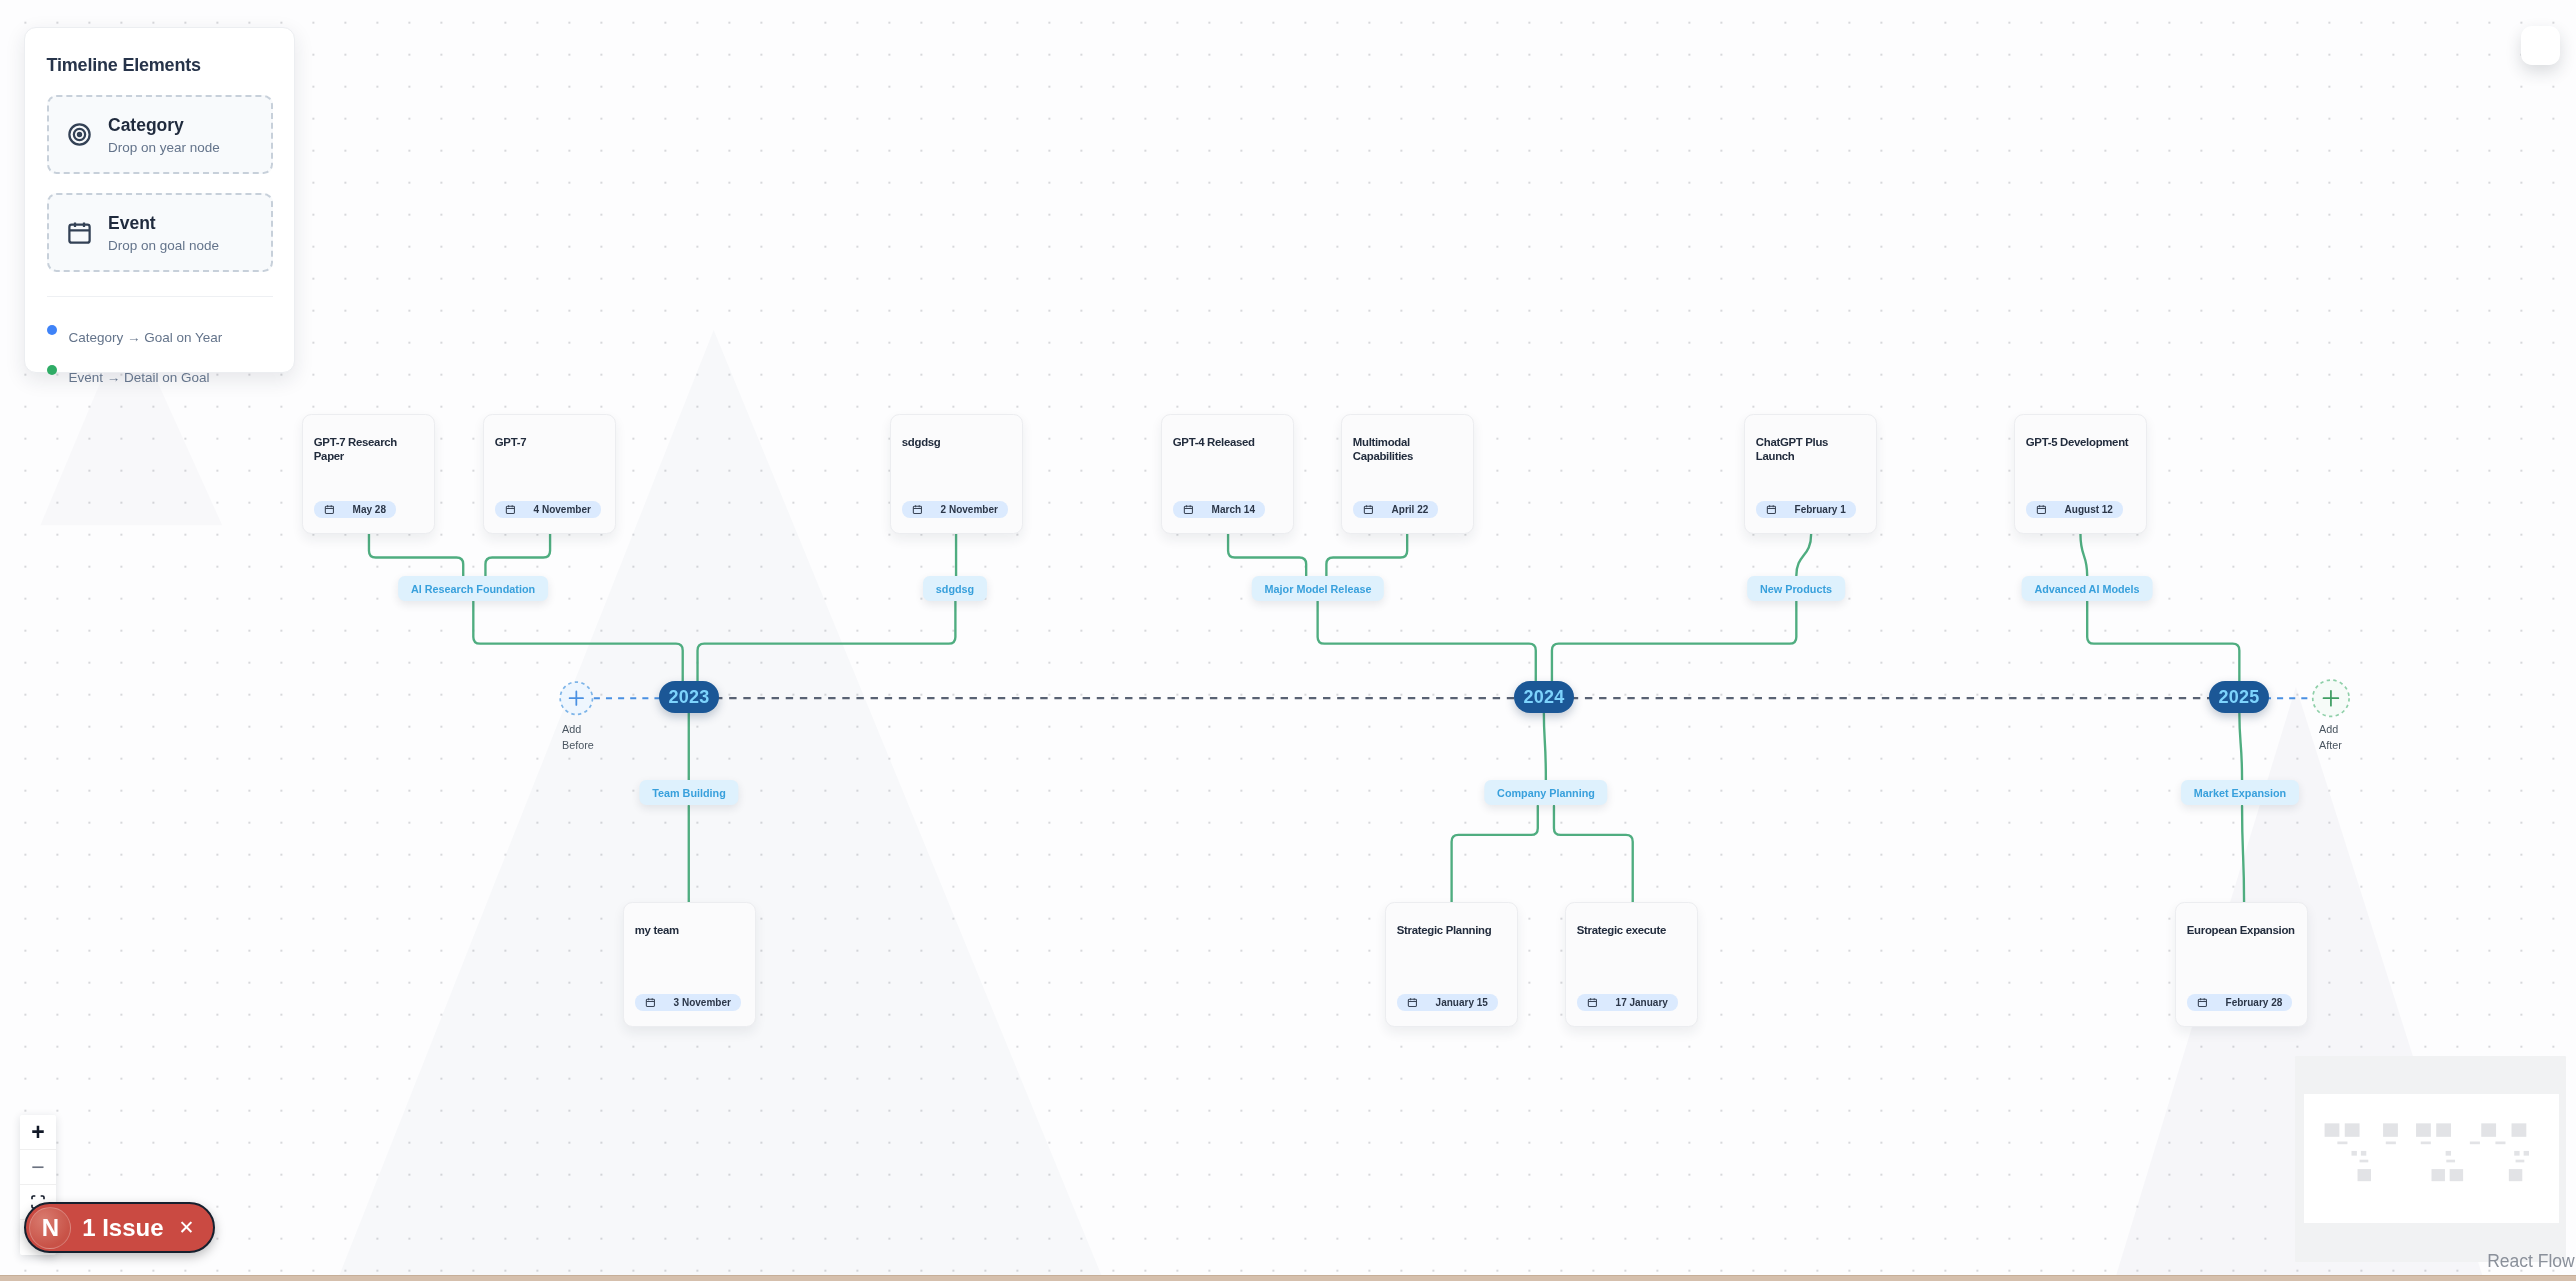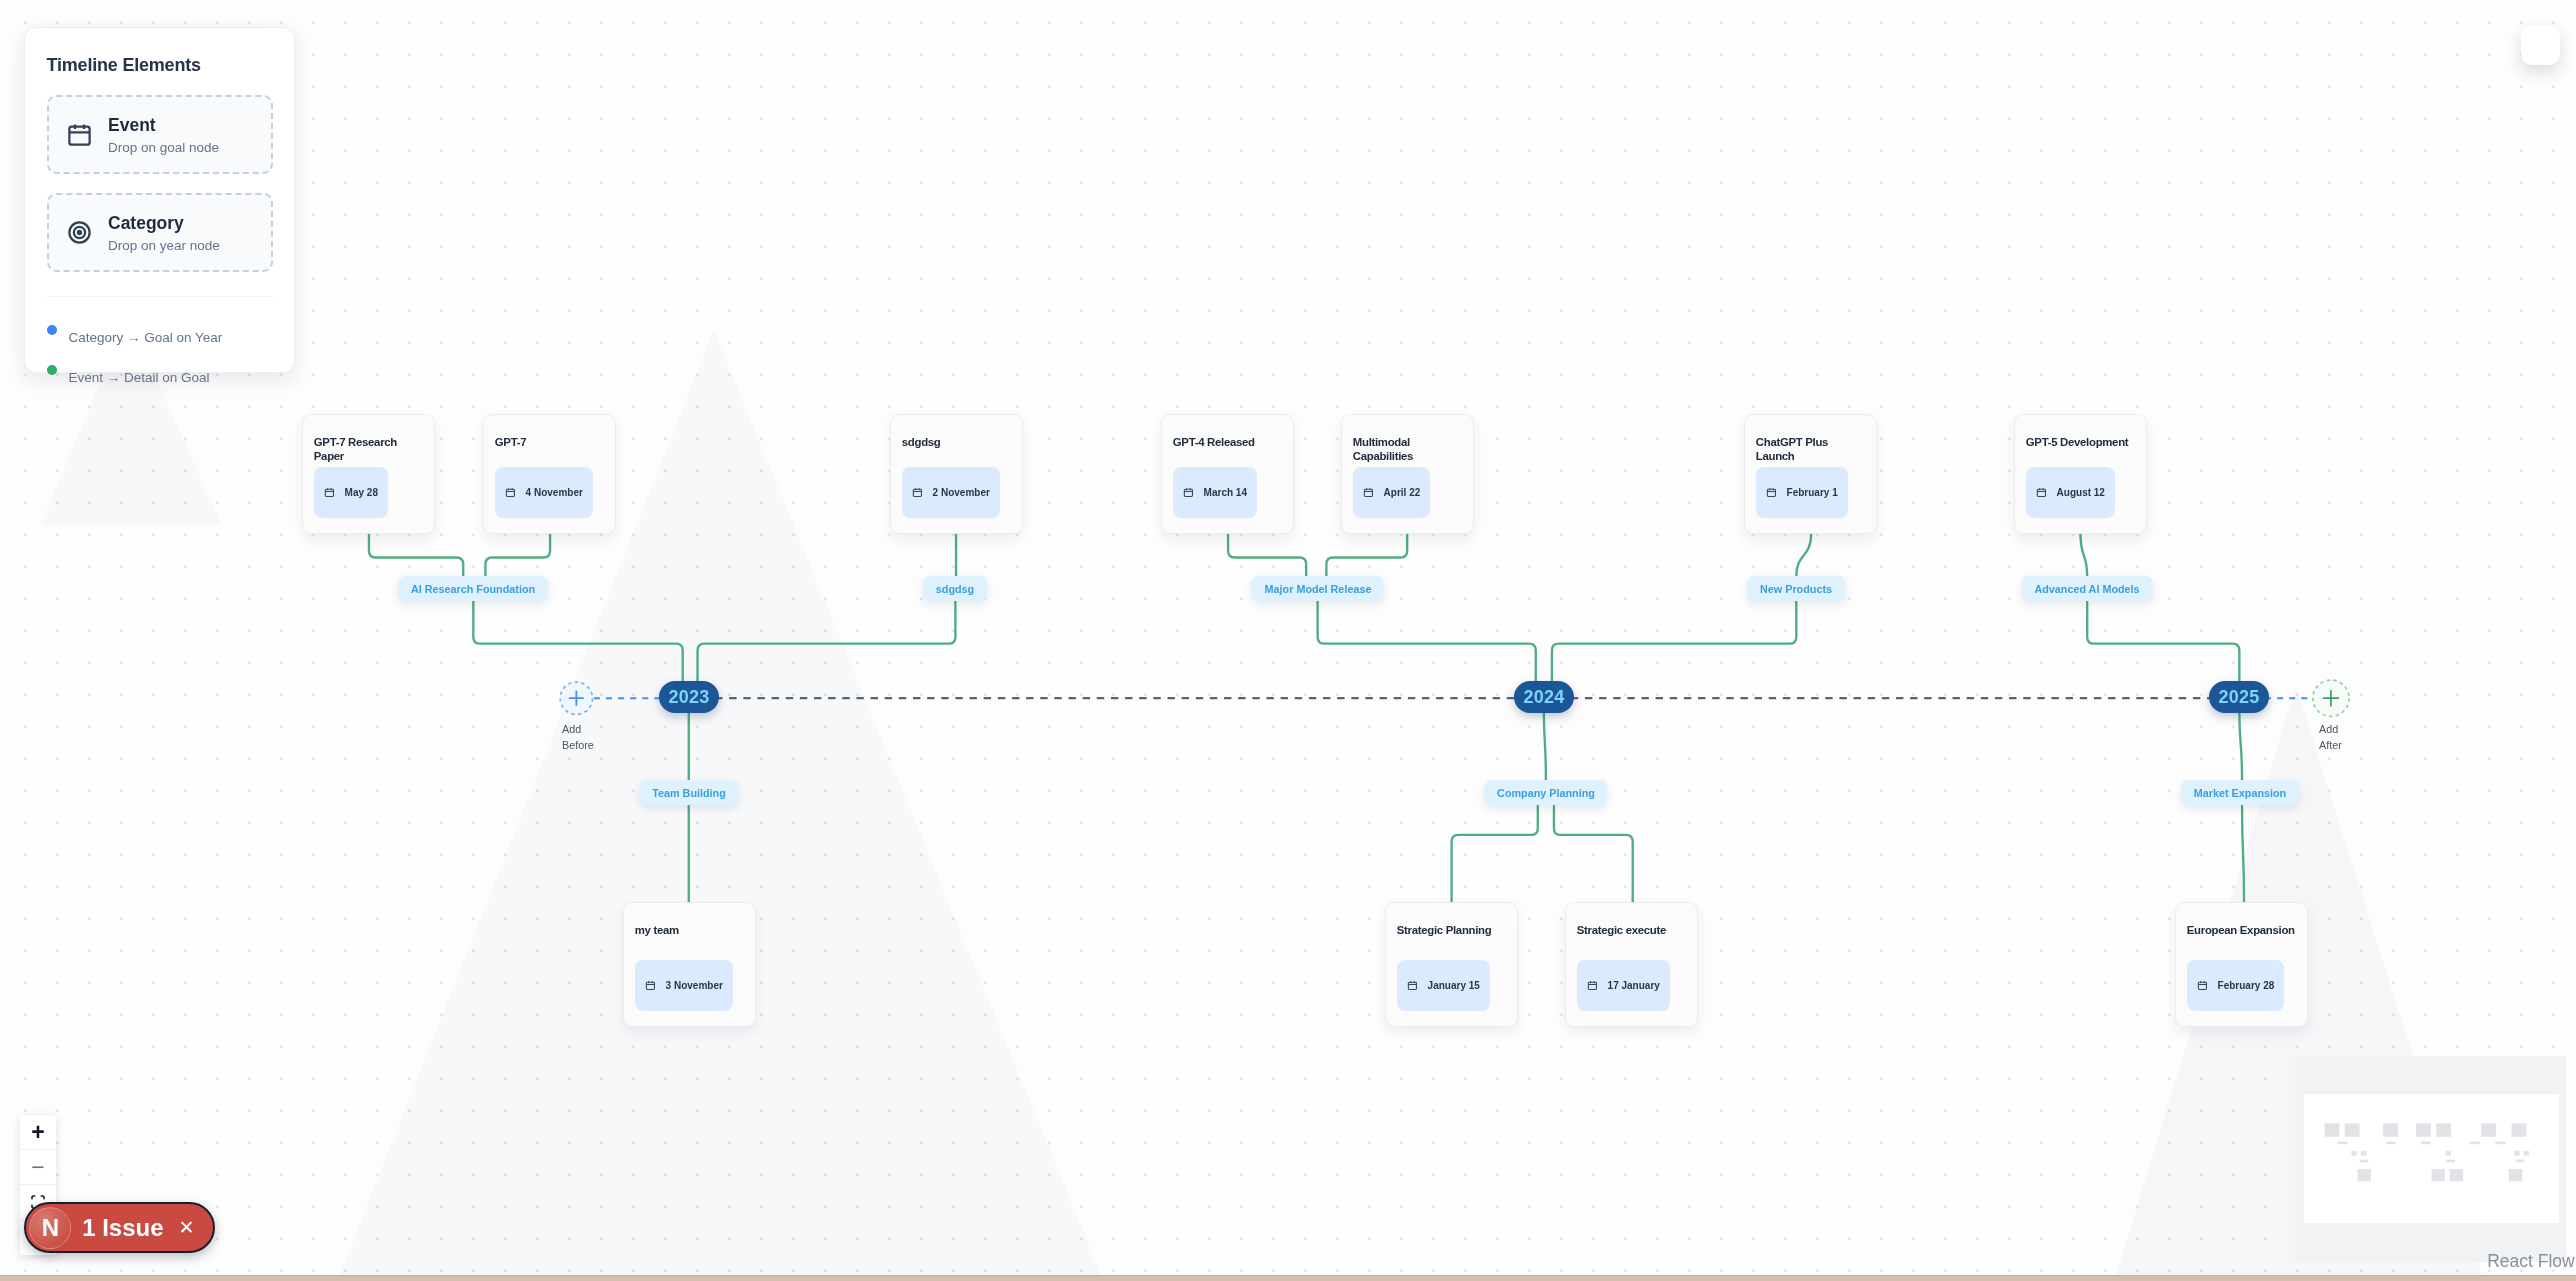--- a/index.html
+++ b/index.html
@@ -43,22 +43,22 @@
     position:absolute; width:133px; background:#fbfbfc;
     border:0.7px solid #ecedf0; border-radius:9.4px;
     box-shadow:0 5.4px 12px rgba(30,41,59,.07);
     padding:20px 10.8px 13.5px; cursor:pointer; z-index:10;
   }
   .card.event-card { height:120px; top:414px; }
   .card.goal-card  { height:125px; top:902px; }
   .card-title { font-size:11.4px; font-weight:bold; color:#222c3d; letter-spacing:-0.3px; line-height:1.25; }
   .date-badge {
     position:absolute; left:10.8px; bottom:15px;
-    display:inline-flex; align-items:center; gap:10px;
-    background:#dbeafe; border-radius:8px; padding:20px 10px;
+    display:inline-flex; align-items:center; gap:18px;
+    background:#dbeafe; border-radius:8px; padding:3px 10px;
     font-size:10px; font-weight:bold; color:#2b3648; white-space:nowrap;
   }
   .date-badge svg { width:10.8px; height:10.8px; color:#3b4658; }
 
   
   .pill {
     position:absolute; transform:translateX(-50%);
     background:#def1fd; color:#38a0dc; font-size:10.8px; font-weight:bold;
     padding:6.7px 12.8px; border-radius:6.7px; white-space:nowrap;
     box-shadow:0 3.4px 8px rgba(30,41,59,.10); z-index:11; cursor:pointer;
@@ -190,41 +190,41 @@
       <path d="M3451 1037 H3473 M3462 1026 V1048" stroke="#3f9e63" stroke-width="2.6" stroke-linecap="round"></path>
     </g>
   </svg>
 
   <div class="panel">
     <div class="panel-title">Timeline Elements</div>
 
     <div class="drag-item">
       <span class="di-icon">
         <svg viewBox="0 0 24 24" fill="none" stroke="currentColor" stroke-width="2">
+          <circle cx="12" cy="12" r="9"></circle>
+            <circle cx="12" cy="12" r="5"></circle>
+            <circle cx="12" cy="12" r="1.4" fill="currentColor"></circle>
+        </svg>
+      </span>
+      <span>
+        <div class="di-title">Category</div>
+        <div class="di-sub">Drop on year node</div>
+      </span>
+    </div>
+
+    <div class="drag-item">
+      <span class="di-icon">
+        <svg viewBox="0 0 24 24" fill="none" stroke="currentColor" stroke-width="2">
           <rect x="3" y="5" width="18" height="16" rx="2"></rect>
             <path d="M8 3v4M16 3v4M3 10h18"></path>
         </svg>
       </span>
       <span>
         <div class="di-title">Event</div>
         <div class="di-sub">Drop on goal node</div>
-      </span>
-    </div>
-
-    <div class="drag-item">
-      <span class="di-icon">
-        <svg viewBox="0 0 24 24" fill="none" stroke="currentColor" stroke-width="2">
-          <circle cx="12" cy="12" r="9"></circle>
-            <circle cx="12" cy="12" r="5"></circle>
-            <circle cx="12" cy="12" r="1.4" fill="currentColor"></circle>
-        </svg>
-      </span>
-      <span>
-        <div class="di-title">Category</div>
-        <div class="di-sub">Drop on year node</div>
       </span>
     </div>
 
     <hr class="panel-divider">
 
     <div class="legend-row">
       <span class="legend-dot" style="background:#3f83f8"></span>
       <span class="legend-label">Category → Goal on Year</span>
     </div>
     <div class="legend-row">

